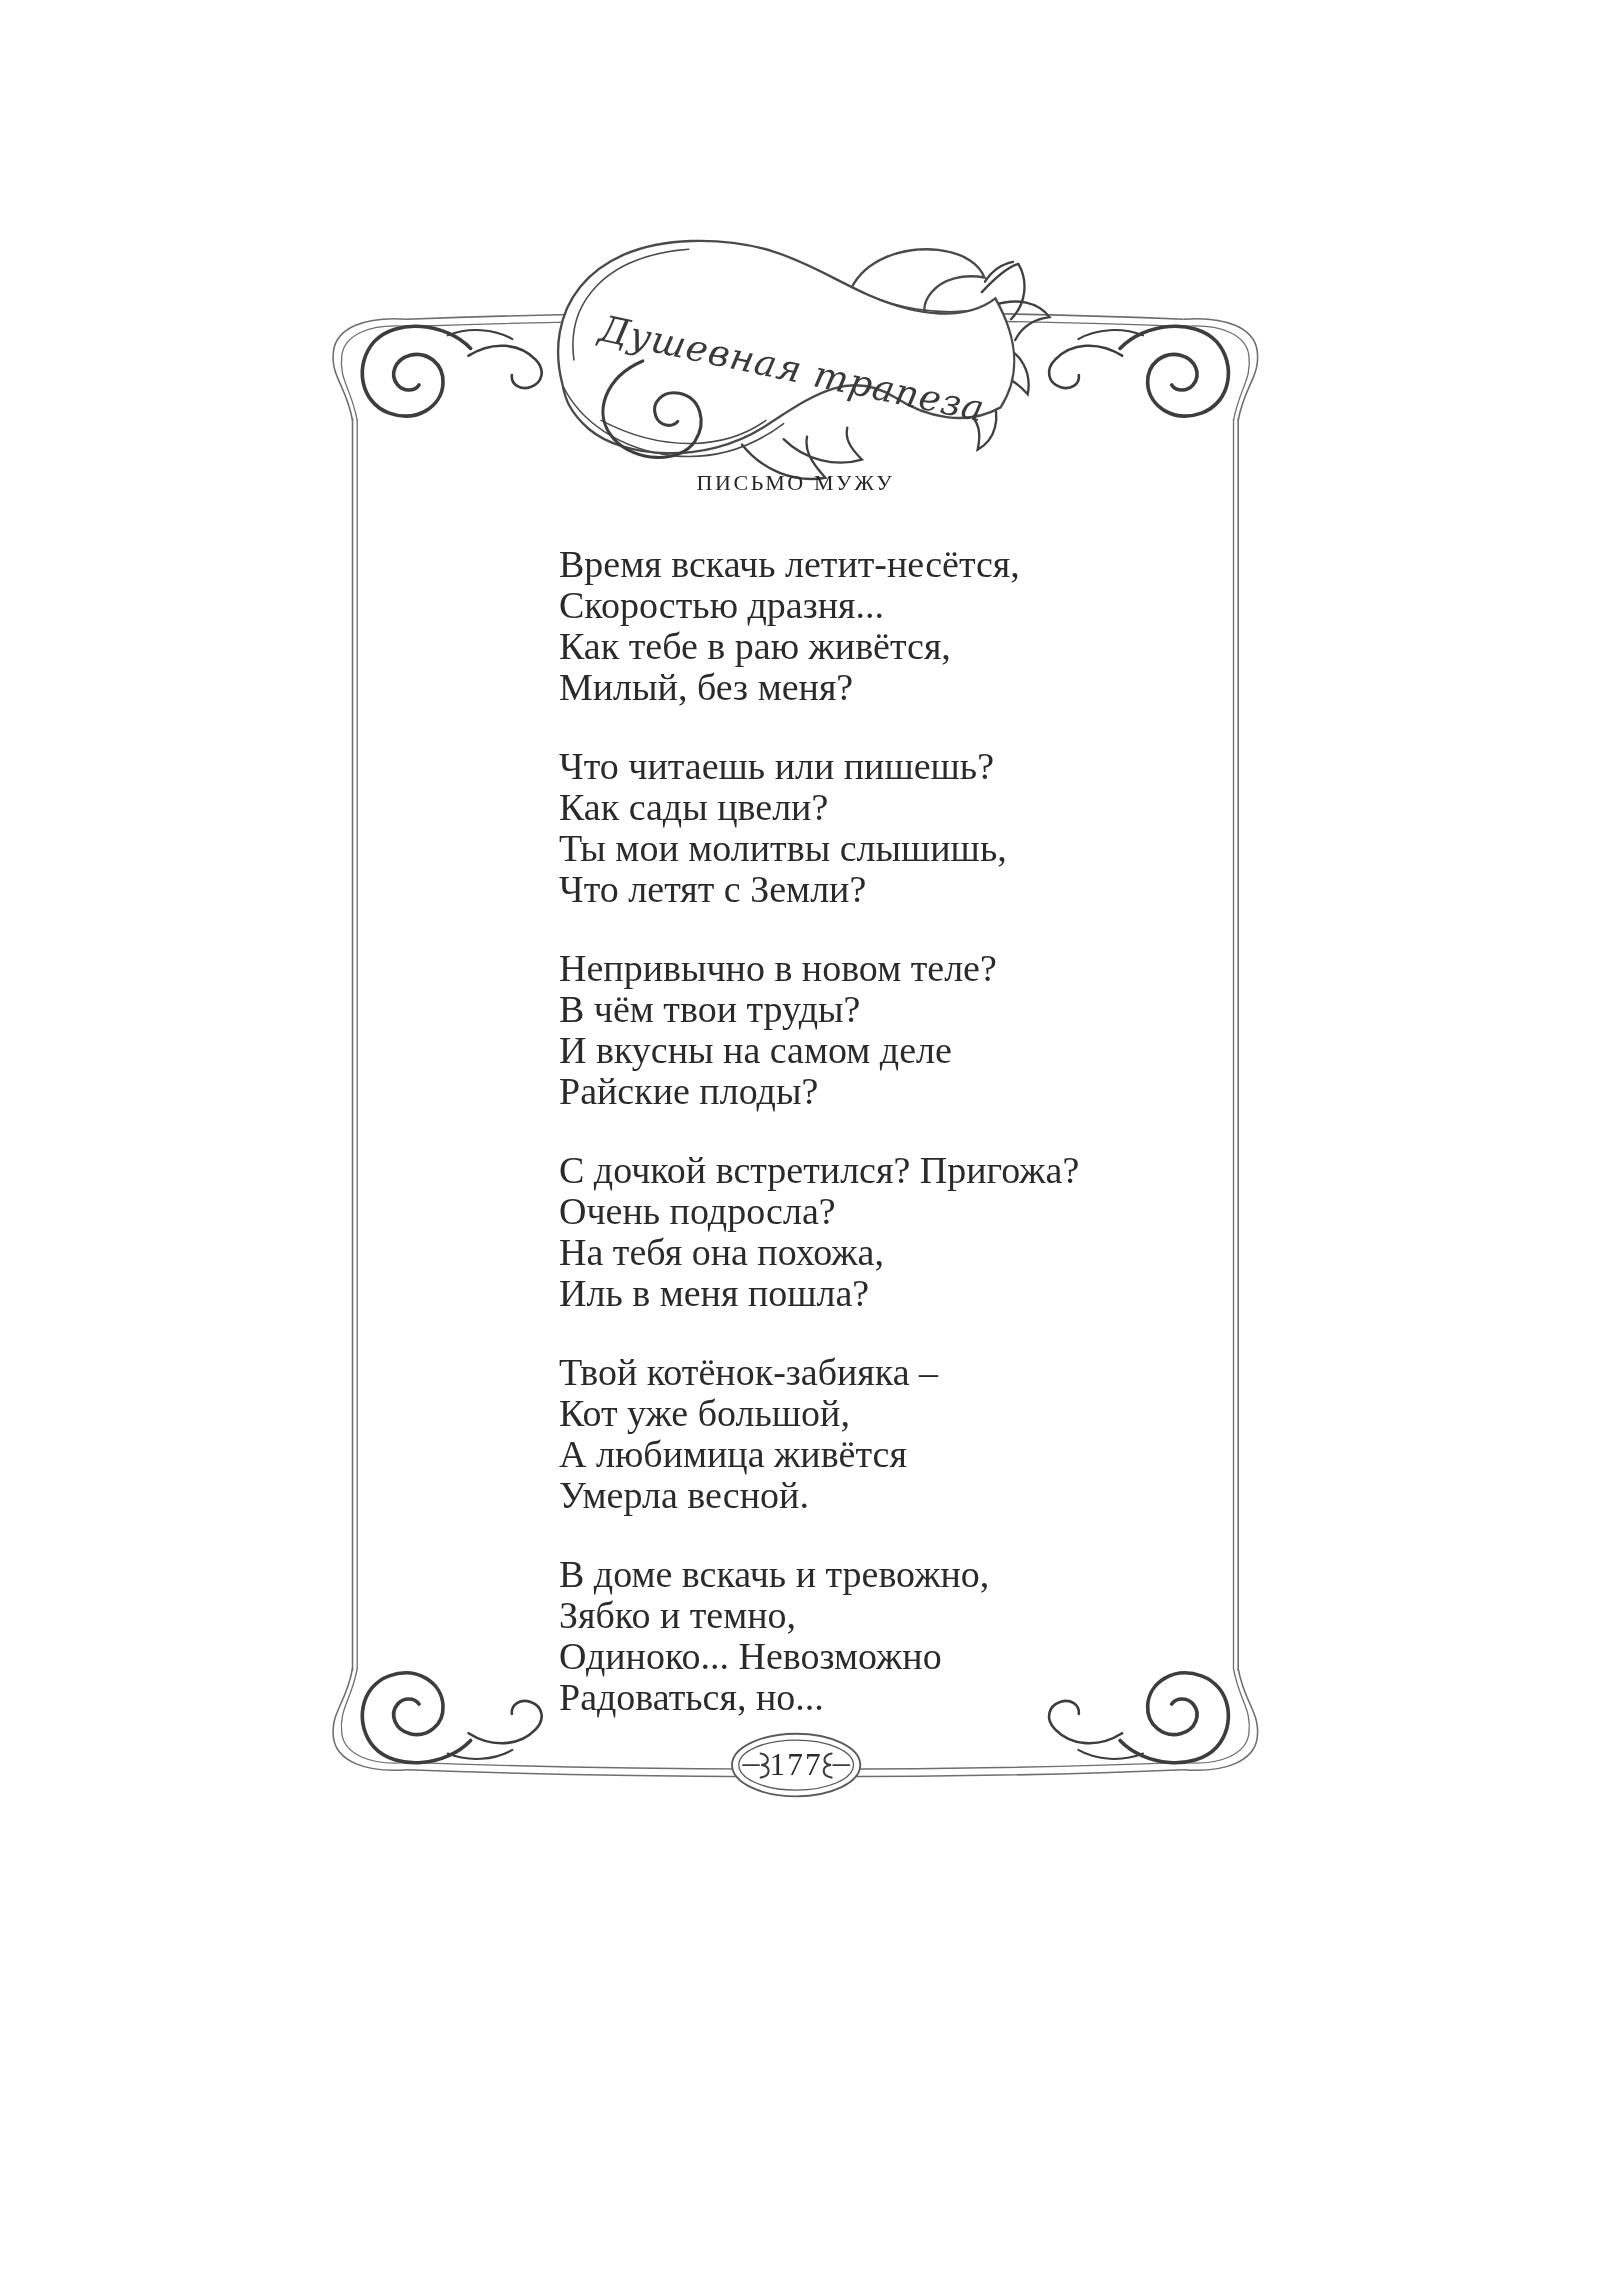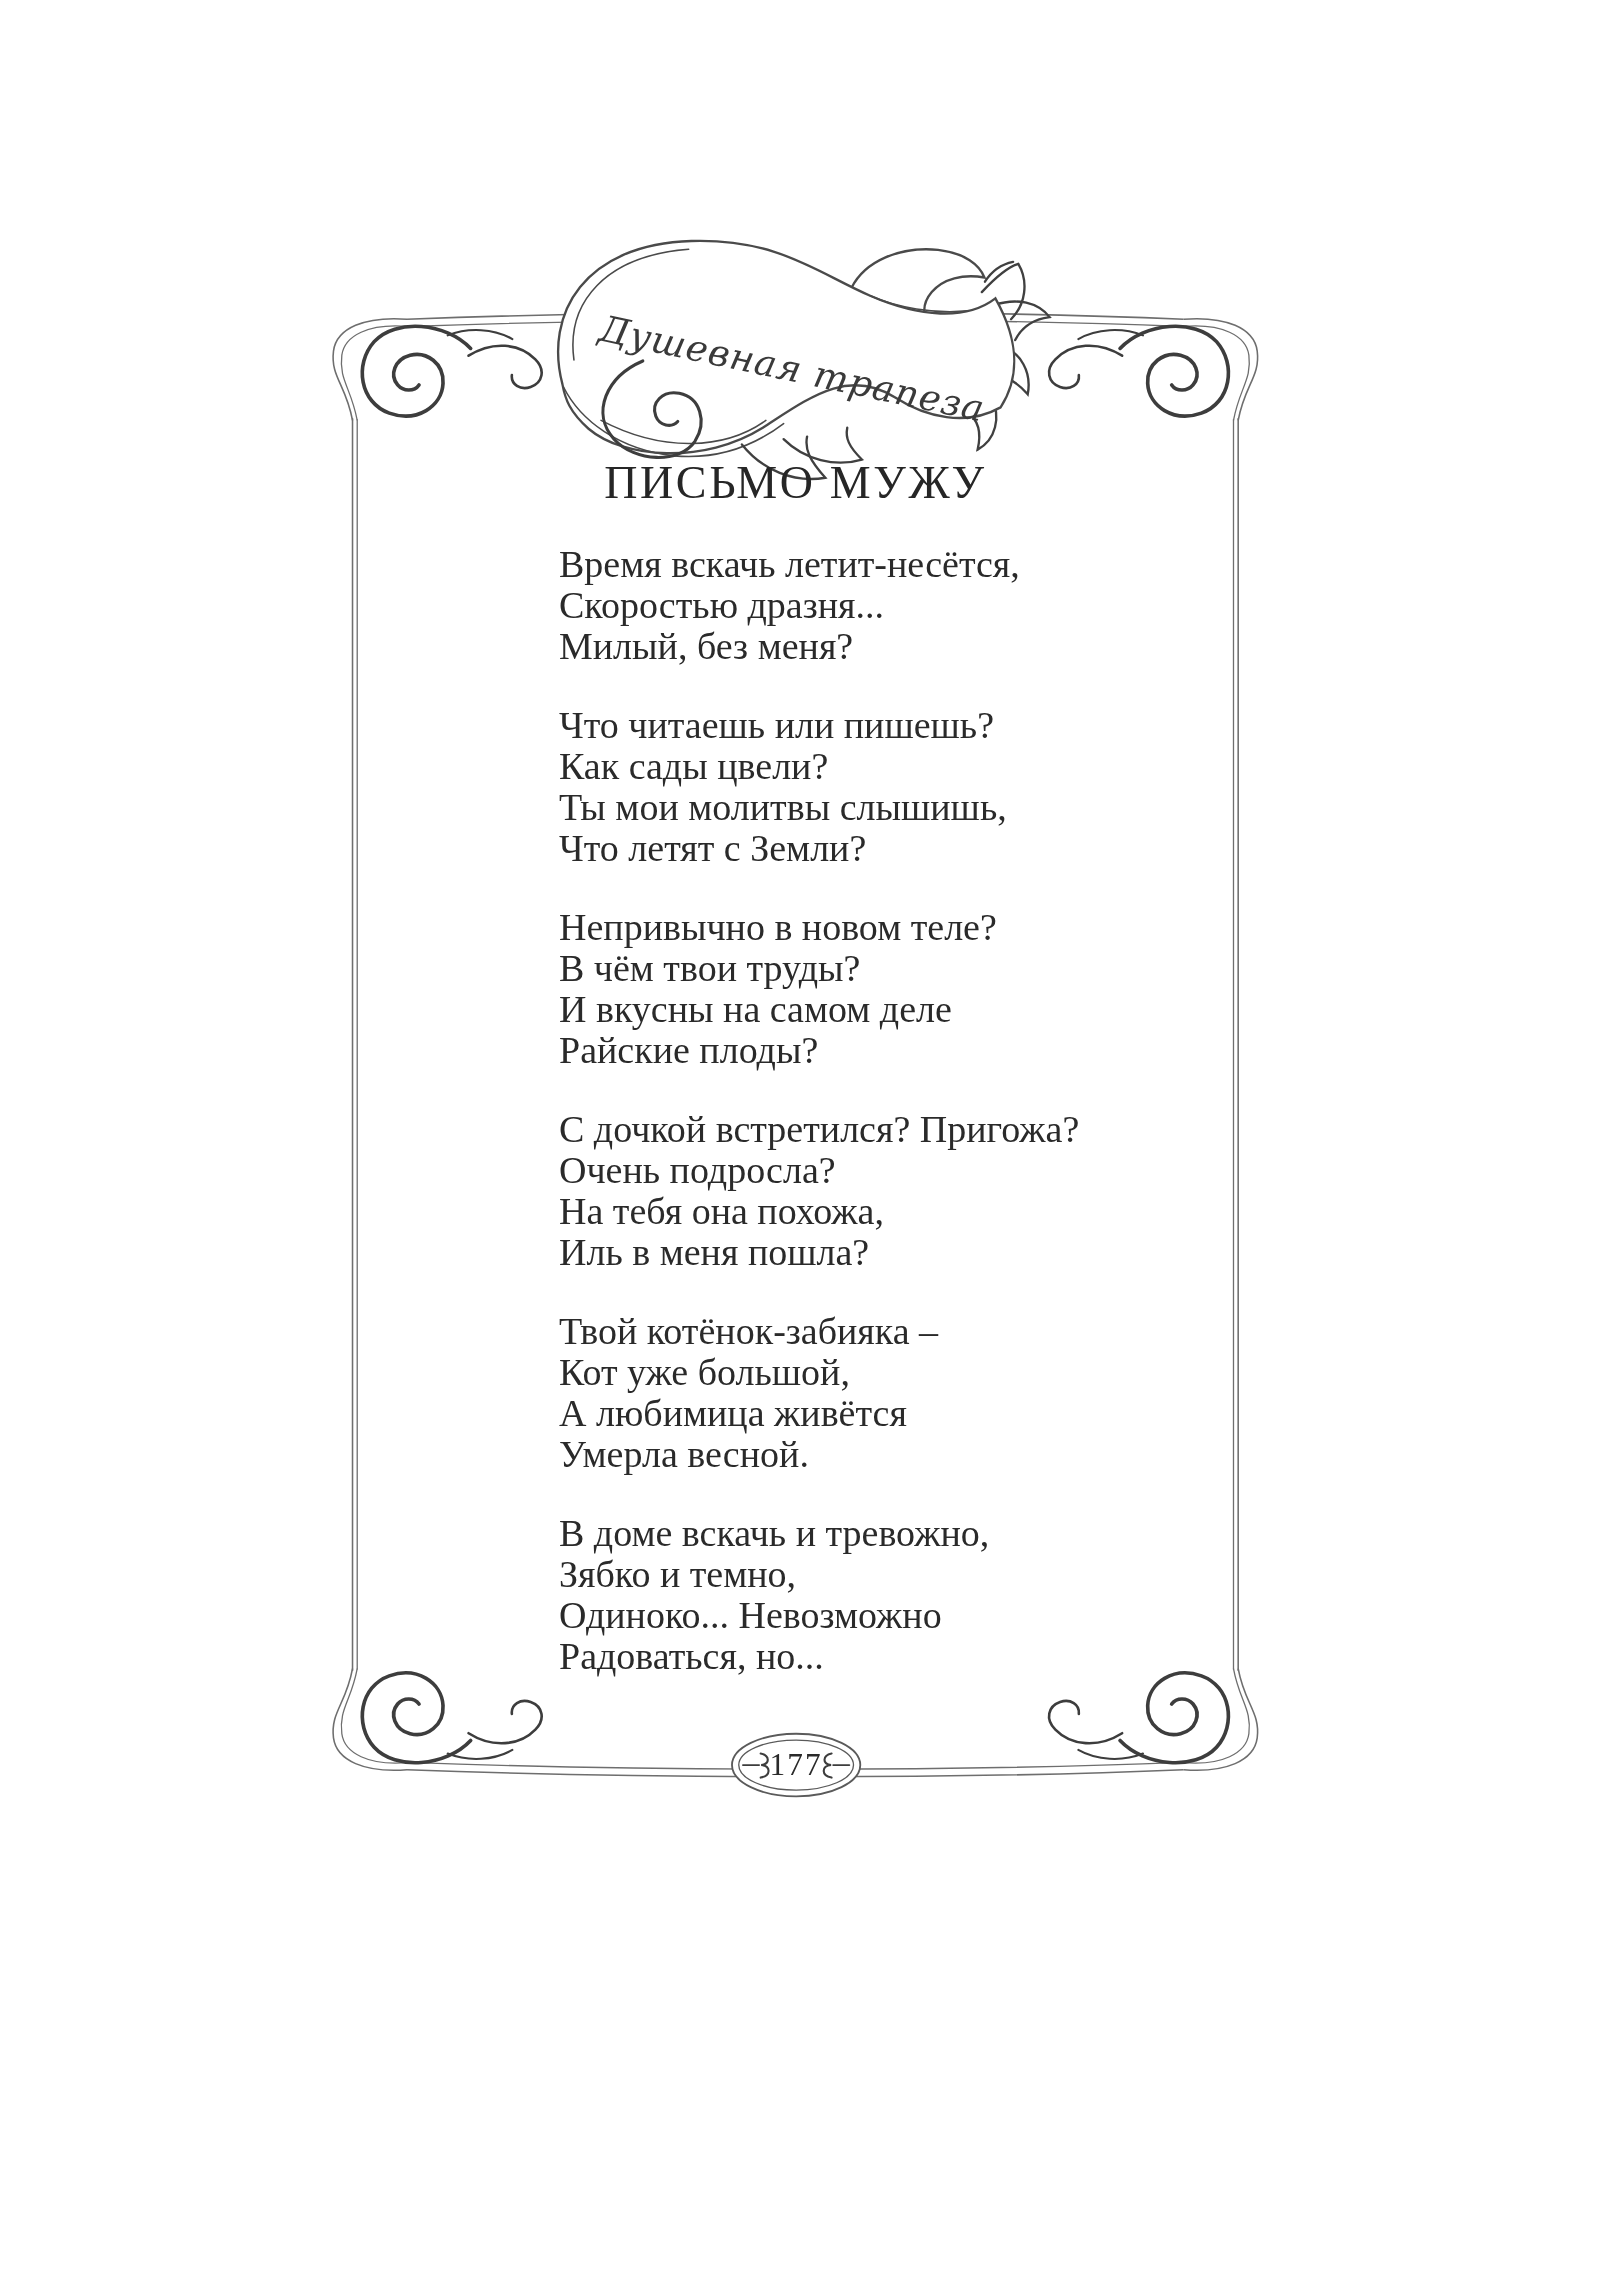--- a/index.html
+++ b/index.html
@@ -9,21 +9,21 @@
     background:#ffffff;
     overflow:hidden;
     font-family:"Liberation Serif","DejaVu Serif",serif;
     color:#2a2a2a;
   }
   svg.ornaments{position:absolute;left:0;top:0;width:1622px;height:2295px;}
 
   .page-title{
     position:absolute;left:352px;top:462px;width:887px;
     margin:0;text-align:center;
-    font-size:46px;font-weight:400;letter-spacing:2.6px;
+    font-size:22px;font-weight:400;letter-spacing:2.6px;
     line-height:42px;color:#262626;white-space:nowrap;
   }
   .poem{
     position:absolute;left:559px;top:544px;
     font-size:38px;line-height:41px;color:#2a2a2a;
   }
   .stanza{margin:0 0 38px 0;}
   .poem-line{white-space:nowrap;}
 
   
@@ -151,20 +151,21 @@
       <text class="page-num-text" x="1526" y="3404" text-anchor="middle">177</text>
     </g>
   </svg>
 
   <h1 class="page-title">ПИСЬМО МУЖУ</h1>
 
   <div class="poem">
     <div class="stanza">
       <div class="poem-line">Время вскачь летит-несётся,</div>
       <div class="poem-line">Скоростью дразня...</div>
+      <div class="poem-line">Как тебе в раю живётся,</div>
       <div class="poem-line">Милый, без меня?</div>
     </div>
     <div class="stanza">
       <div class="poem-line">Что читаешь или пишешь?</div>
       <div class="poem-line">Как сады цвели?</div>
       <div class="poem-line">Ты мои молитвы слышишь,</div>
       <div class="poem-line">Что летят с Земли?</div>
     </div>
     <div class="stanza">
       <div class="poem-line">Непривычно в новом теле?</div>

